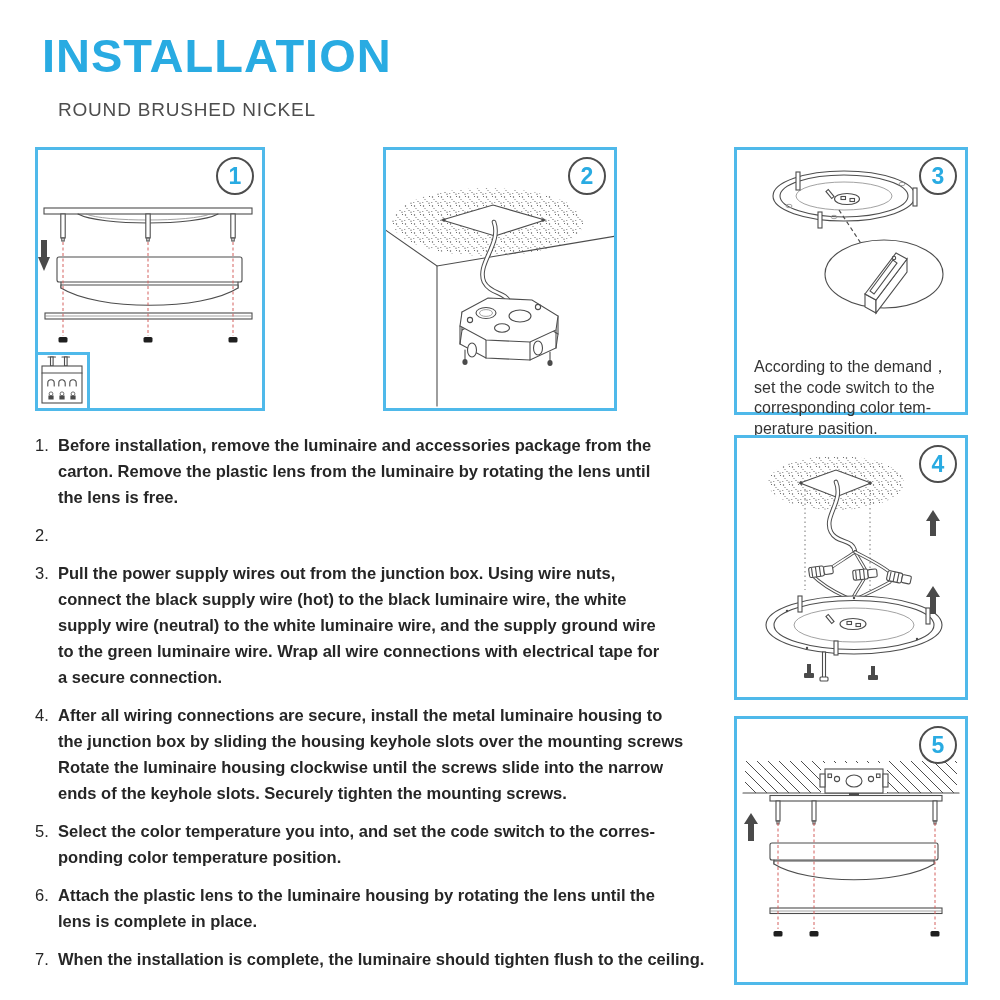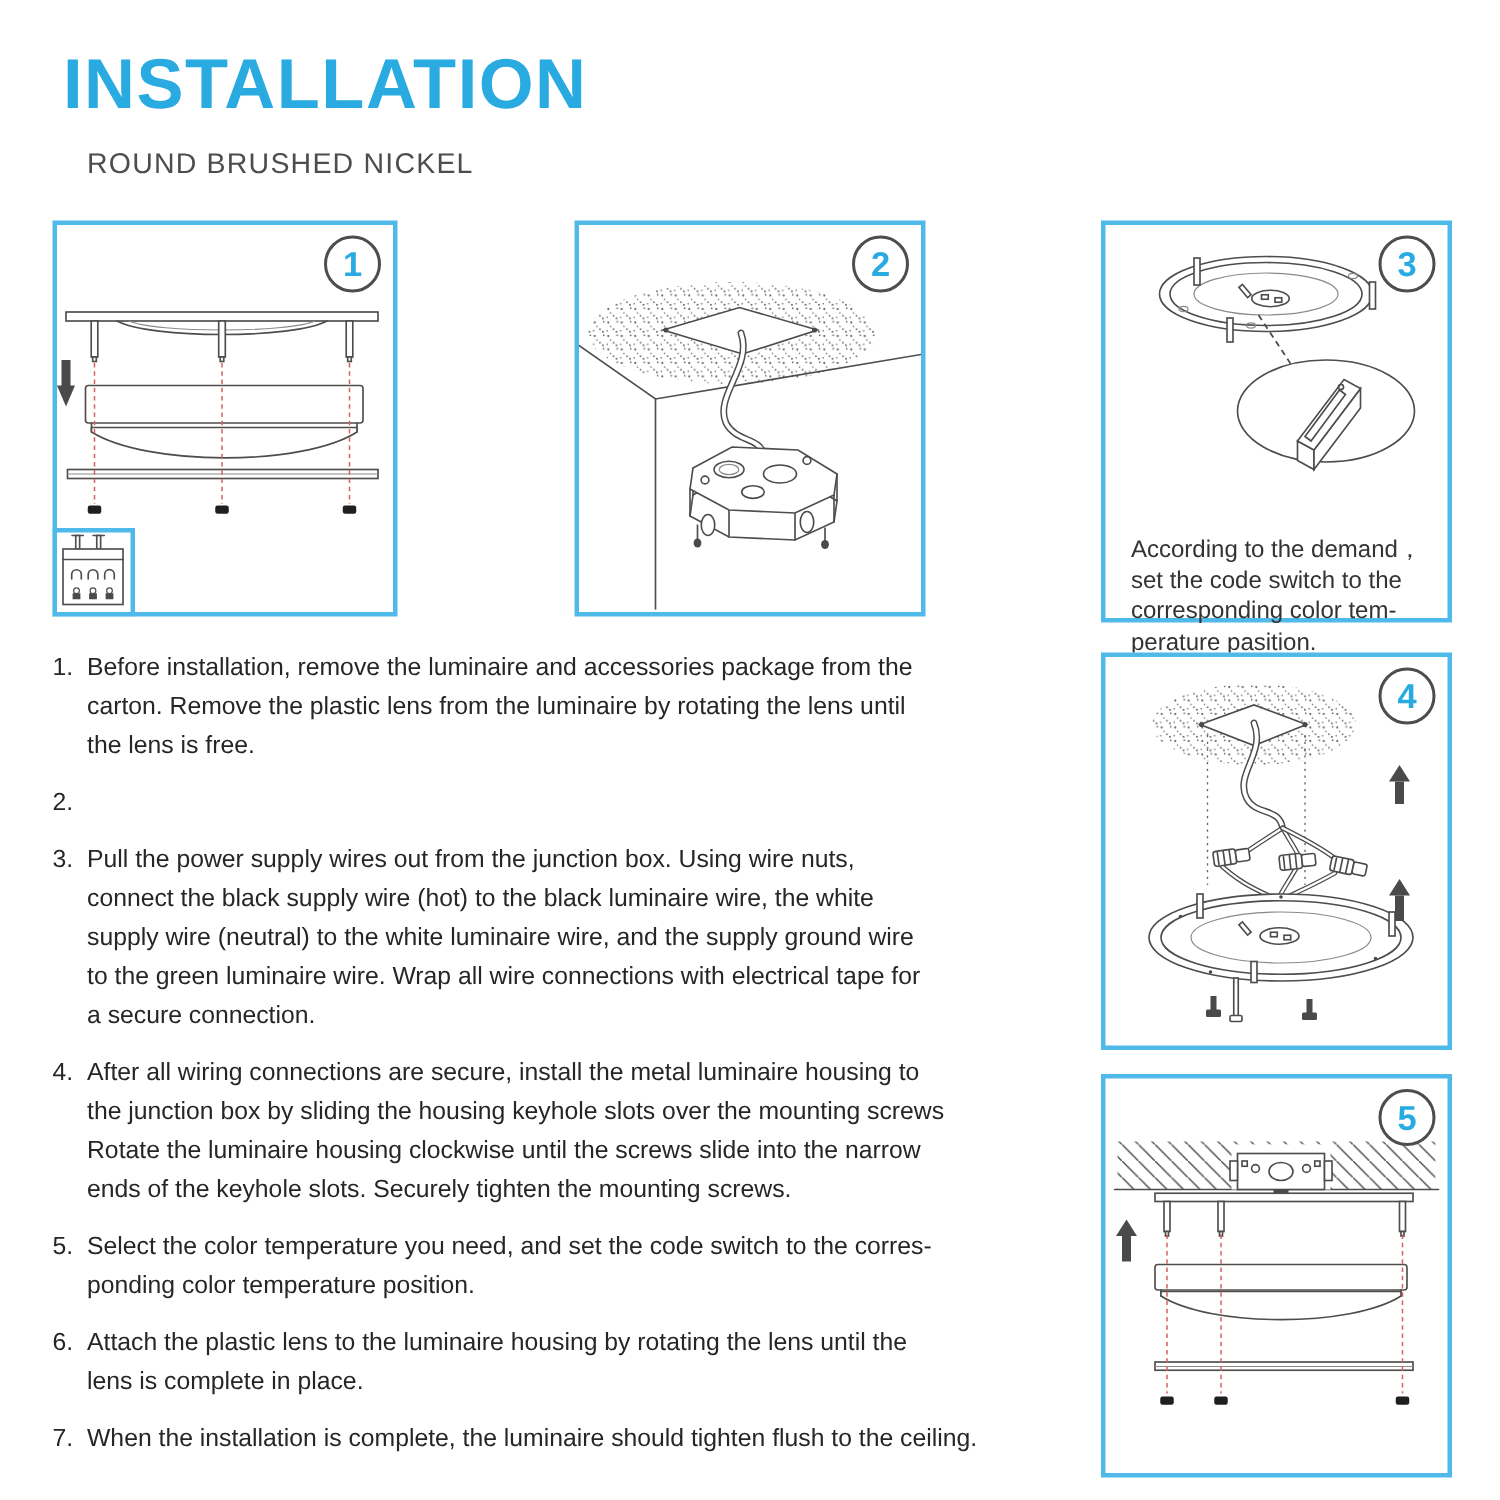--- a/index.html
+++ b/index.html
@@ -17,21 +17,21 @@
   .badge{position:absolute;top:7px;right:8px;width:34px;height:34px;border:2px solid #4d4d4d;
          border-radius:50%;background:#fff;color:#29ABE2;font-weight:bold;font-size:23px;
          line-height:34px;text-align:center;z-index:3;}
   .subbox{position:absolute;left:-3px;bottom:-3px;width:55px;height:59px;border:3px solid #4FB9EA;
           background:#fff;box-sizing:border-box;z-index:2;}
   .caption{position:absolute;left:17px;top:172px;width:200px;font-size:16px;line-height:20.5px;
            color:#333;white-space:pre-line;margin-top:35px;}
   .instructions{position:absolute;left:35px;top:432px;width:700px;}
   .instr{display:flex;margin-bottom:12px;font-size:16.5px;line-height:26px;color:#262626;}
   .instr .n{width:23px;flex:none;}
-  .instr .t{white-space:pre-line;}
+  .instr .t{white-space:pre-line;font-weight:bold;}
   
   svg{display:block;}
   .ln{fill:none;stroke:#4d4d4d;stroke-width:1.1;stroke-linecap:round;}
   .lnl{fill:none;stroke:#8a8a8a;stroke-width:0.8;}
   .w{fill:#fff;stroke:#4d4d4d;stroke-width:1.1;}
   .dk{fill:#4a4a4a;stroke:none;}
   .blk{fill:#1f1f1f;stroke:none;}
   .red{stroke:#d4615f;stroke-width:1;stroke-dasharray:3 2.5;fill:none;}
   .dot{stroke:#666;stroke-width:0.9;stroke-dasharray:1.5 3;fill:none;}
   .dash{stroke:#4d4d4d;stroke-width:1.2;stroke-dasharray:4 3;fill:none;}
@@ -386,21 +386,21 @@
     </div>
     <div class="instr">
       <span class="n">4.</span>
       <span class="t">After all wiring connections are secure, install the metal luminaire housing to
 the junction box by sliding the housing keyhole slots over the mounting screws
 Rotate the luminaire housing clockwise until the screws slide into the narrow
 ends of the keyhole slots. Securely tighten the mounting screws.</span>
     </div>
     <div class="instr">
       <span class="n">5.</span>
-      <span class="t">Select the color temperature you need, and set the code switch to the corres-
+      <span class="t">Select the color temperature you into, and set the code switch to the corres-
 ponding color temperature position.</span>
     </div>
     <div class="instr">
       <span class="n">6.</span>
       <span class="t">Attach the plastic lens to the luminaire housing by rotating the lens until the
 lens is complete in place.</span>
     </div>
     <div class="instr">
       <span class="n">7.</span>
       <span class="t">When the installation is complete, the luminaire should tighten flush to the ceiling.</span>

